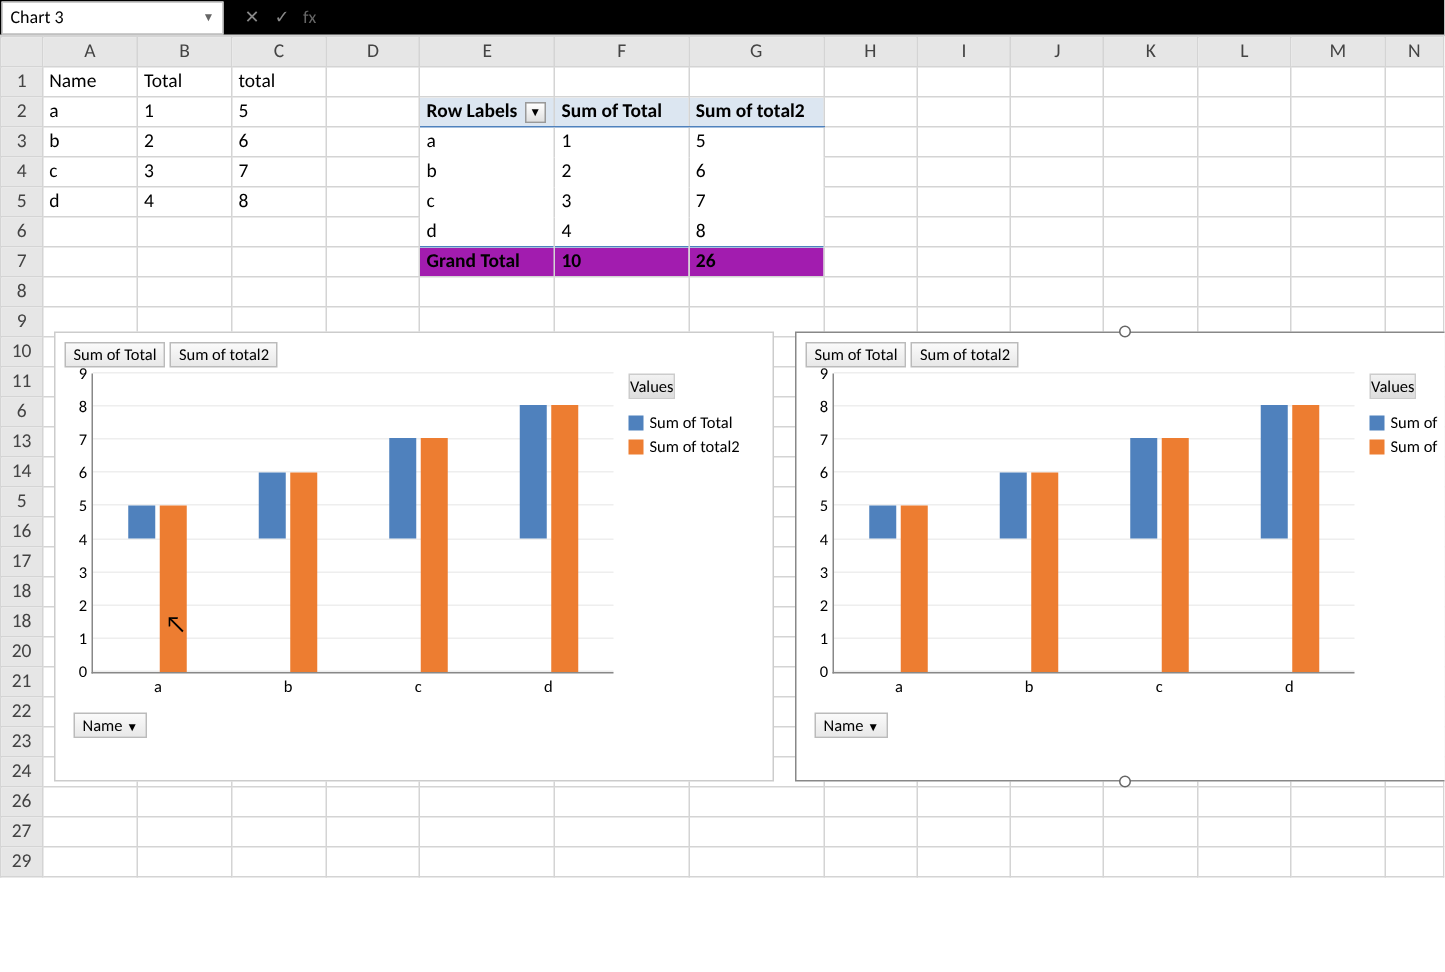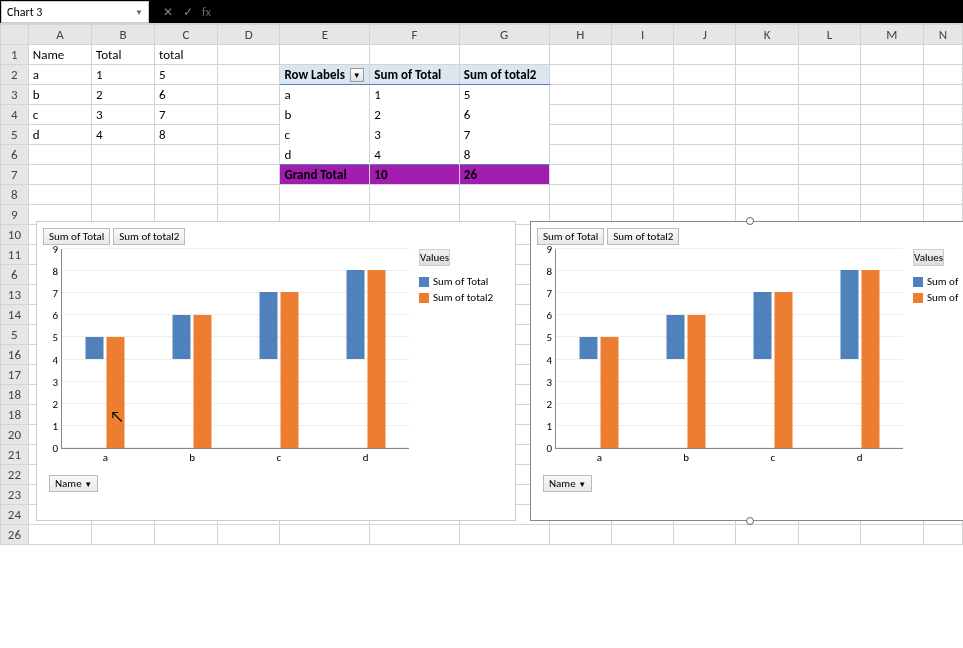--- a/index.html
+++ b/index.html
@@ -489,20 +489,54 @@
           <td class=""></td>
           <td class=""></td>
           <td class=""></td>
           <td class=""></td>
           <td class=""></td>
           <td class=""></td>
           <td class=""></td>
         </tr>
         <tr>
           <th class="row-hdr">26</th>
+          <td class=""></td>
+          <td class=""></td>
+          <td class=""></td>
+          <td class=""></td>
+          <td class=""></td>
+          <td class=""></td>
+          <td class=""></td>
+          <td class=""></td>
+          <td class=""></td>
+          <td class=""></td>
+          <td class=""></td>
+          <td class=""></td>
+          <td class=""></td>
+          <td class=""></td>
+        </tr>
+        <tr>
+          <th class="row-hdr">27</th>
+          <td class=""></td>
+          <td class=""></td>
+          <td class=""></td>
+          <td class=""></td>
+          <td class=""></td>
+          <td class=""></td>
+          <td class=""></td>
+          <td class=""></td>
+          <td class=""></td>
+          <td class=""></td>
+          <td class=""></td>
+          <td class=""></td>
+          <td class=""></td>
+          <td class=""></td>
+        </tr>
+        <tr>
+          <th class="row-hdr">29</th>
           <td class=""></td>
           <td class=""></td>
           <td class=""></td>
           <td class=""></td>
           <td class=""></td>
           <td class=""></td>
           <td class=""></td>
           <td class=""></td>
           <td class=""></td>
           <td class=""></td>

